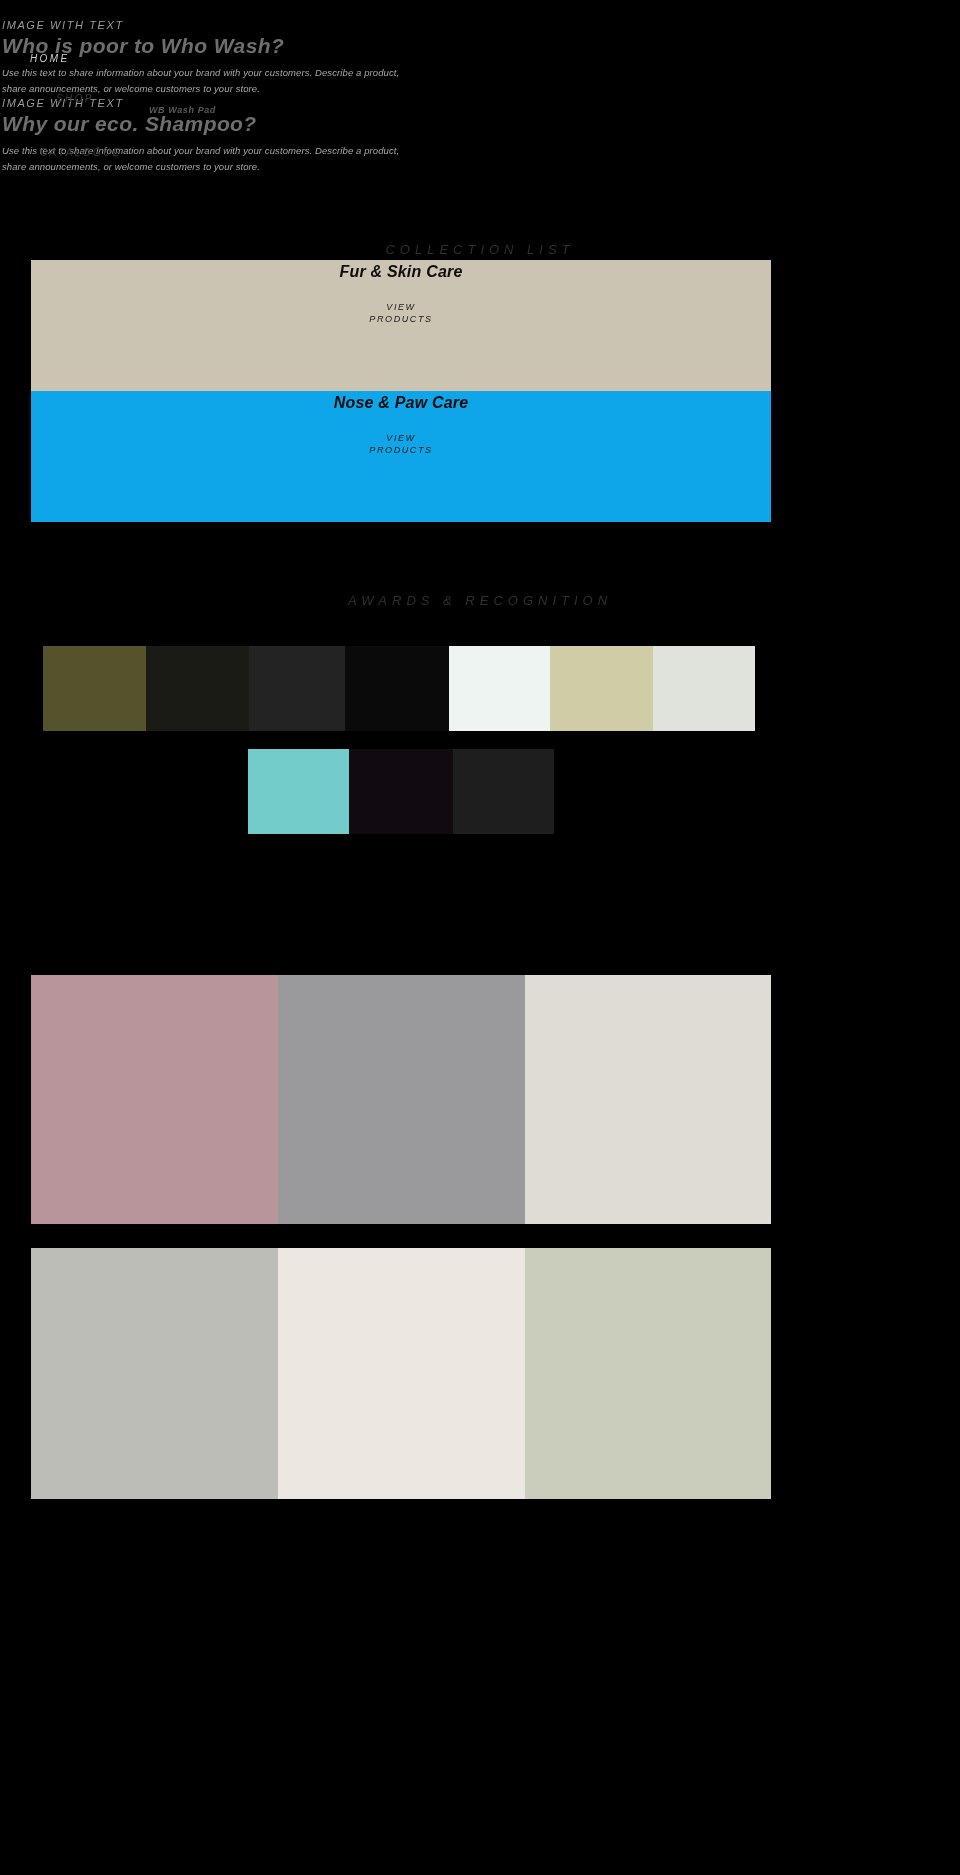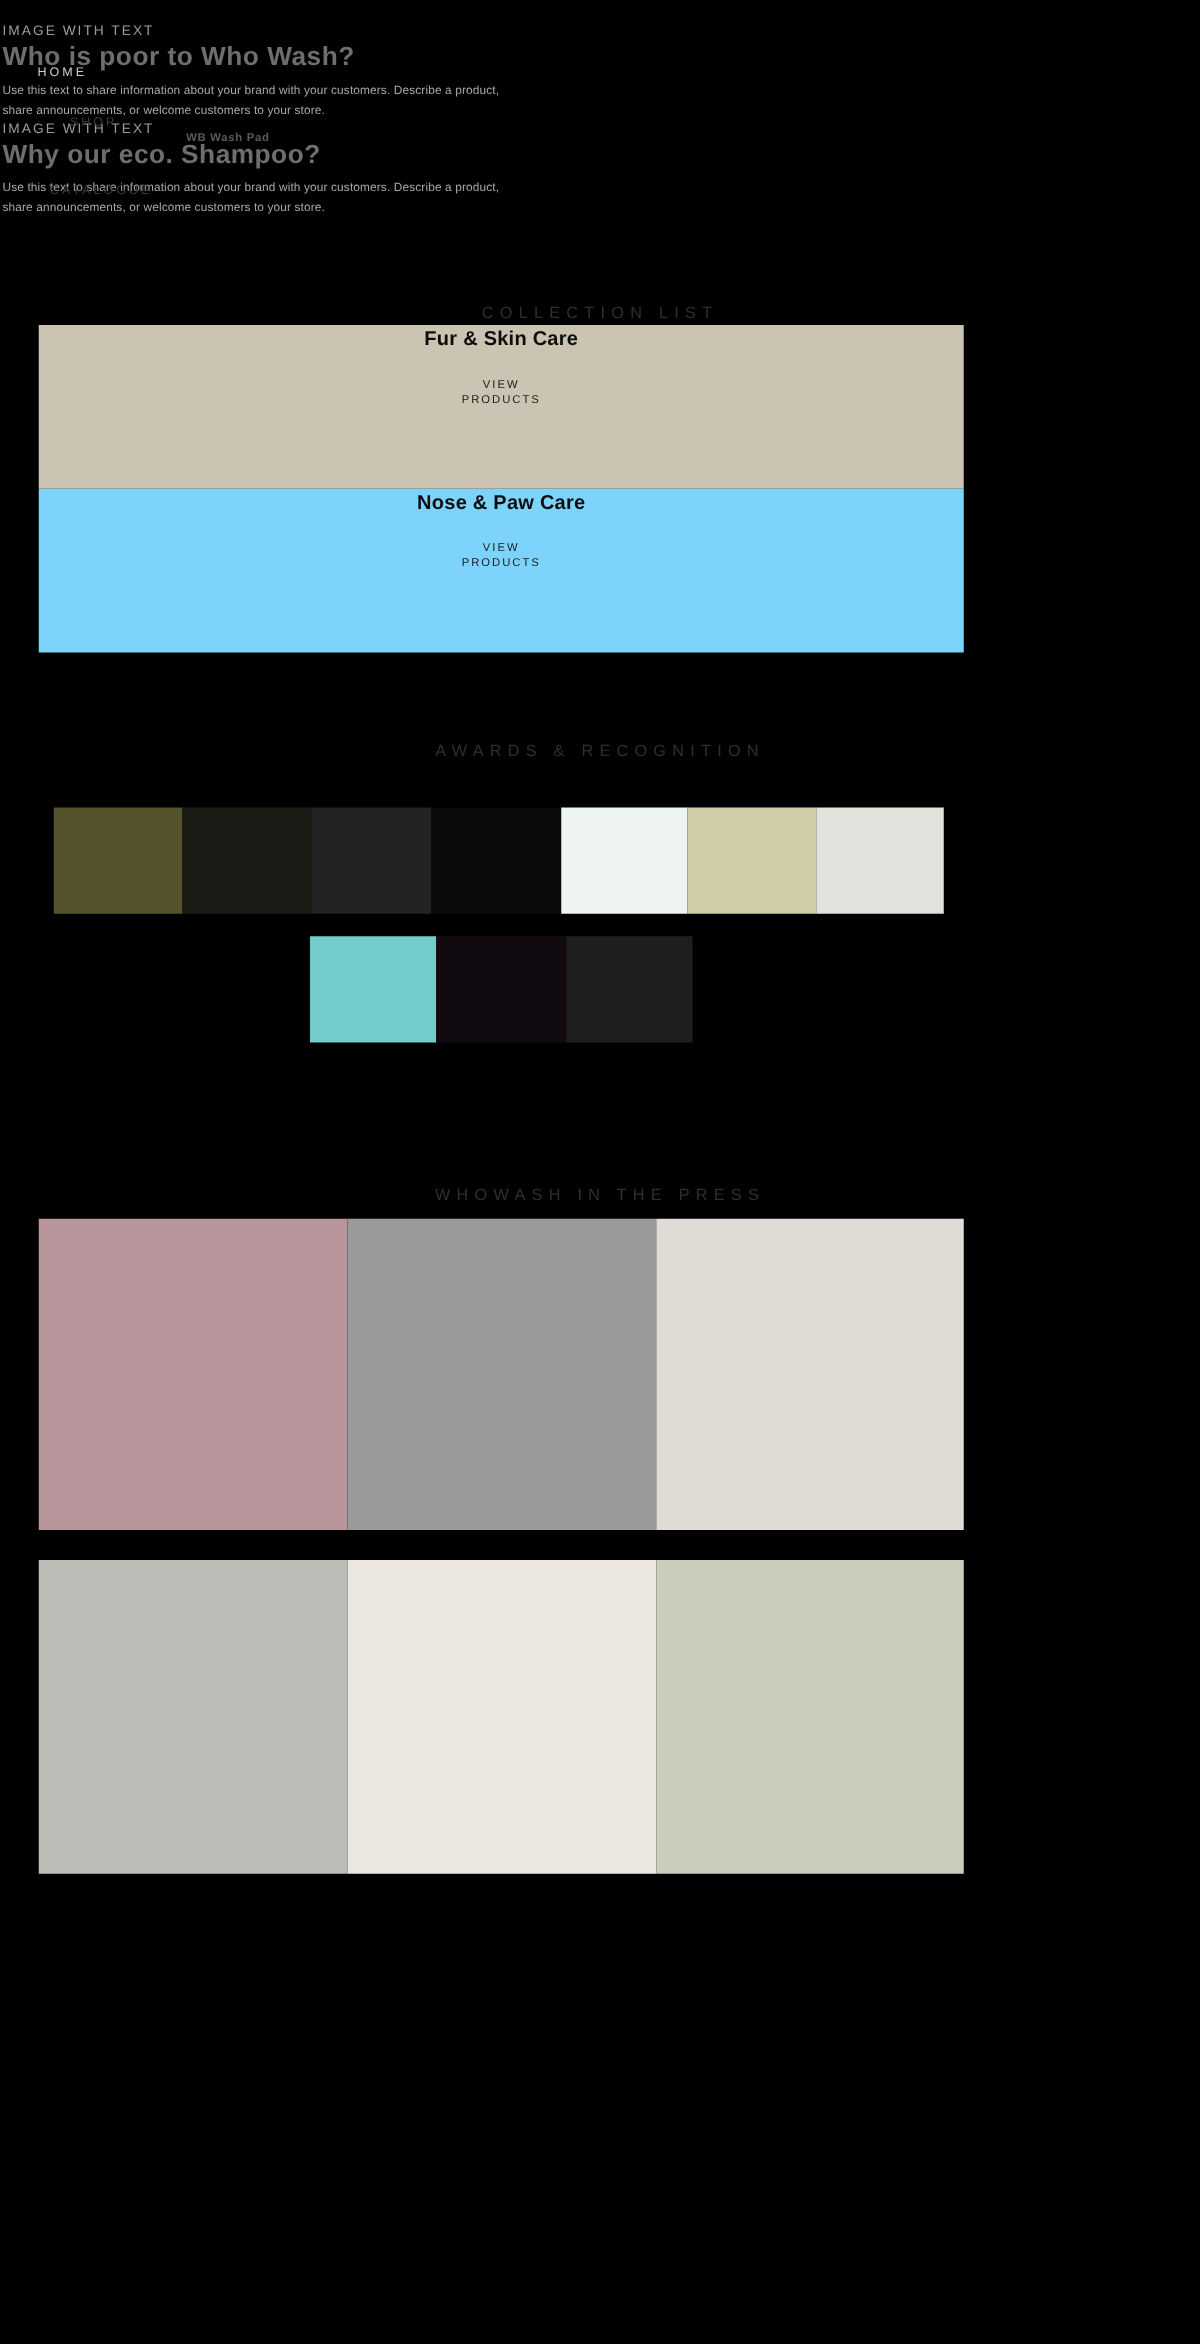--- a/index.html
+++ b/index.html
@@ -1,21 +1,21 @@
 <!DOCTYPE html>
 <html><head>
 <meta charset="utf-8">
 <style>
   html,body{margin:0;padding:0;}
   body{
     width:960px;height:1875px;background:#000;overflow:hidden;
     font-family:"Liberation Sans", sans-serif;
     -webkit-font-smoothing:antialiased;
   }
-  .page{position:relative;width:960px;height:1875px;}
+  .page{position:relative;width:960px;height:1875px;font-style:italic;}
 
   
   .hero-stack{position:absolute;left:0;top:0;width:960px;height:200px;}
 
   .eyebrow{
     position:absolute;left:2px;
     font-size:11px;letter-spacing:1.6px;color:#9b9b9b;
     text-transform:uppercase;font-weight:400;white-space:nowrap;
   }
   .eyebrow.a{top:19px;}
@@ -64,21 +64,21 @@
   
   .collection-row{
     position:absolute;left:31px;top:260px;
     width:740px;height:262px;display:flex;flex-direction:column;
   }
   .collection-card{
     flex:1;position:relative;display:flex;flex-direction:column;
     align-items:center;
   }
   .collection-card.fur{background:#cbc4b2;}
-  .collection-card.nose{background:#7dd3fc;}
+  .collection-card.nose{background:#0ea5e9;}
   .collection-title{
     margin-top:3px;font-size:16px;font-weight:700;color:#0d0d0d;
     letter-spacing:.2px;
   }
   .collection-cta{
     margin-top:20px;font-size:9px;letter-spacing:1.6px;color:#1a1a1a;
     text-align:center;line-height:12px;text-transform:uppercase;
   }
 
   
@@ -149,21 +149,20 @@
         <div class="sw" style="background: rgb(207, 204, 166); width: 103px;"></div>
         <div class="sw" style="background: rgb(224, 227, 220); width: 102px;"></div>
       </div>
     <div class="awards-row r2">
         <div class="sw" style="background: rgb(115, 204, 202); width: 101px;"></div>
         <div class="sw" style="background: rgb(17, 10, 17); width: 104px;"></div>
         <div class="sw" style="background: rgb(30, 30, 30); width: 101px;"></div>
       </div>
   </div>
 
-  <div class="sec-head press">WHOWASH IN THE PRESS</div>
 
   <div class="press-strip s1">
       <div class="press-cell" style="background: rgb(184, 149, 154); width: 247px;"></div>
       <div class="press-cell" style="background: rgb(154, 154, 156); width: 247px;"></div>
       <div class="press-cell" style="background: rgb(222, 220, 212); width: 246px;"></div>
     </div>
   <div class="press-strip s2">
       <div class="press-cell" style="background: rgb(188, 189, 182); width: 247px;"></div>
       <div class="press-cell" style="background: rgb(236, 231, 225); width: 247px;"></div>
       <div class="press-cell" style="background: rgb(202, 205, 188); width: 246px;"></div>

